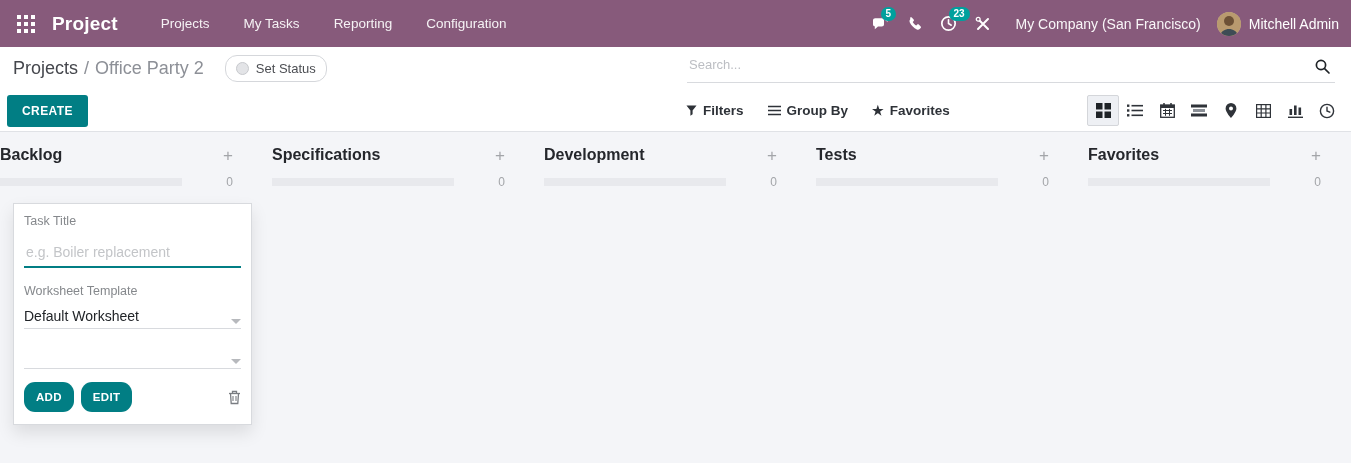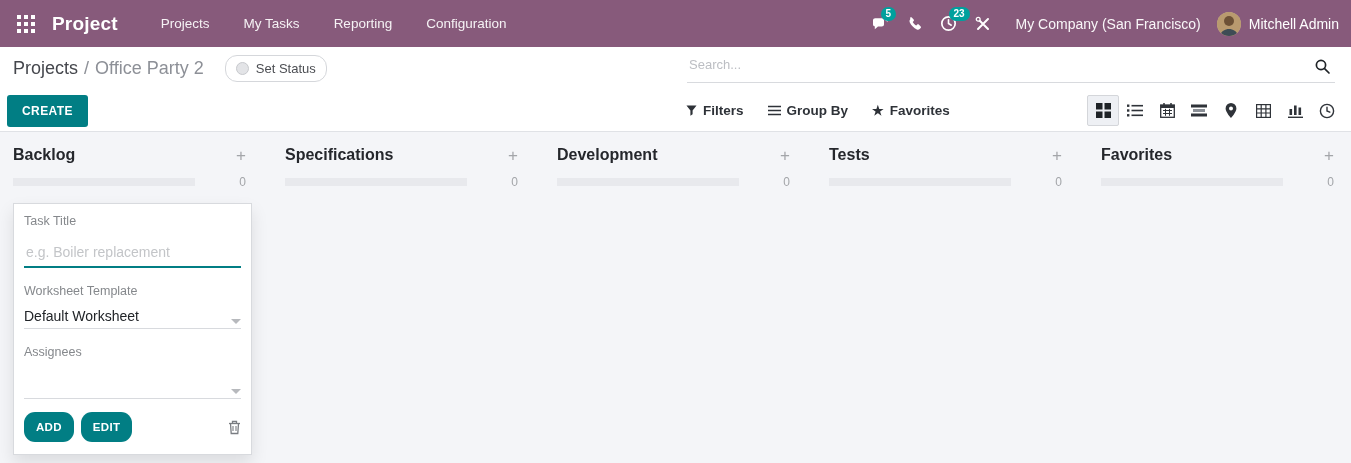--- a/index.html
+++ b/index.html
@@ -45,21 +45,21 @@
   .filterbar { position:absolute; left:686px; top:0; height:41px; display:flex; align-items:center; gap:24px; }
   .filter-item { display:flex; align-items:center; gap:6px; font-size:13.5px; color:#2e3238; font-weight:bold; cursor:pointer; }
   .star-glyph { font-size:13px; color:#2e3238; line-height:1; }
   .viewswitcher { position:absolute; right:8px; top:5px; display:flex; align-items:center; }
   .view-btn { width:32px; height:31px; display:flex; align-items:center; justify-content:center; color:#2f3339; cursor:pointer;
               border:1px solid transparent; border-radius:2px; }
   .view-btn.active { background:#eef0f4; border-color:#d4d6da; }
 
   
   .board { position:absolute; top:131px; left:0; right:0; bottom:0; background:#f4f5f8;
-           border-top:1px solid #e0e2e6; display:flex; padding-left:13px; overflow:hidden; }
+           border-top:1px solid #e0e2e6; display:flex; overflow:hidden; }
   .col { width:272px; flex:none; padding-top:14px; }
   .col-inner { width:233px; }
   .col-head { display:flex; align-items:center; }
   .col-title { font-size:16px; font-weight:600; color:#25272c; }
   .col-add { margin-left:auto; font-size:17px; color:#a3a5a9; cursor:pointer; line-height:1; }
   .col-progress { margin-top:11px; display:flex; align-items:center; }
   .pbar { width:182px; height:8px; background:#e8e9ed; }
   .pcount { margin-left:auto; font-size:12px; color:#a3a5a9; }
 
   
@@ -334,21 +334,20 @@
   <div class="qcard">
     <div class="qc-label">Task Title</div>
     <div class="qc-input-wrap">
       <input type="text" placeholder="e.g. Boiler replacement" style="">
     </div>
     <div class="qc-label mt">Worksheet Template</div>
     <div class="qc-select">
       <span class="qc-value">Default Worksheet</span>
       <span class="caret-down"></span>
     </div>
-    <div class="qc-label mt">Assignees</div>
     <div class="qc-select empty">
       <span class="caret-down"></span>
     </div>
     <div class="qc-footer">
       <button class="qc-btn">ADD</button>
       <button class="qc-btn">EDIT</button>
       <span class="trash-btn">
         <svg width="13" height="15" viewBox="0 0 13 15">
           <path d="M1 3.5h11" stroke="#7a7d82" stroke-width="1.3"></path>
           <path d="M4.5 3V1.5h4V3" fill="none" stroke="#7a7d82" stroke-width="1.3"></path>

